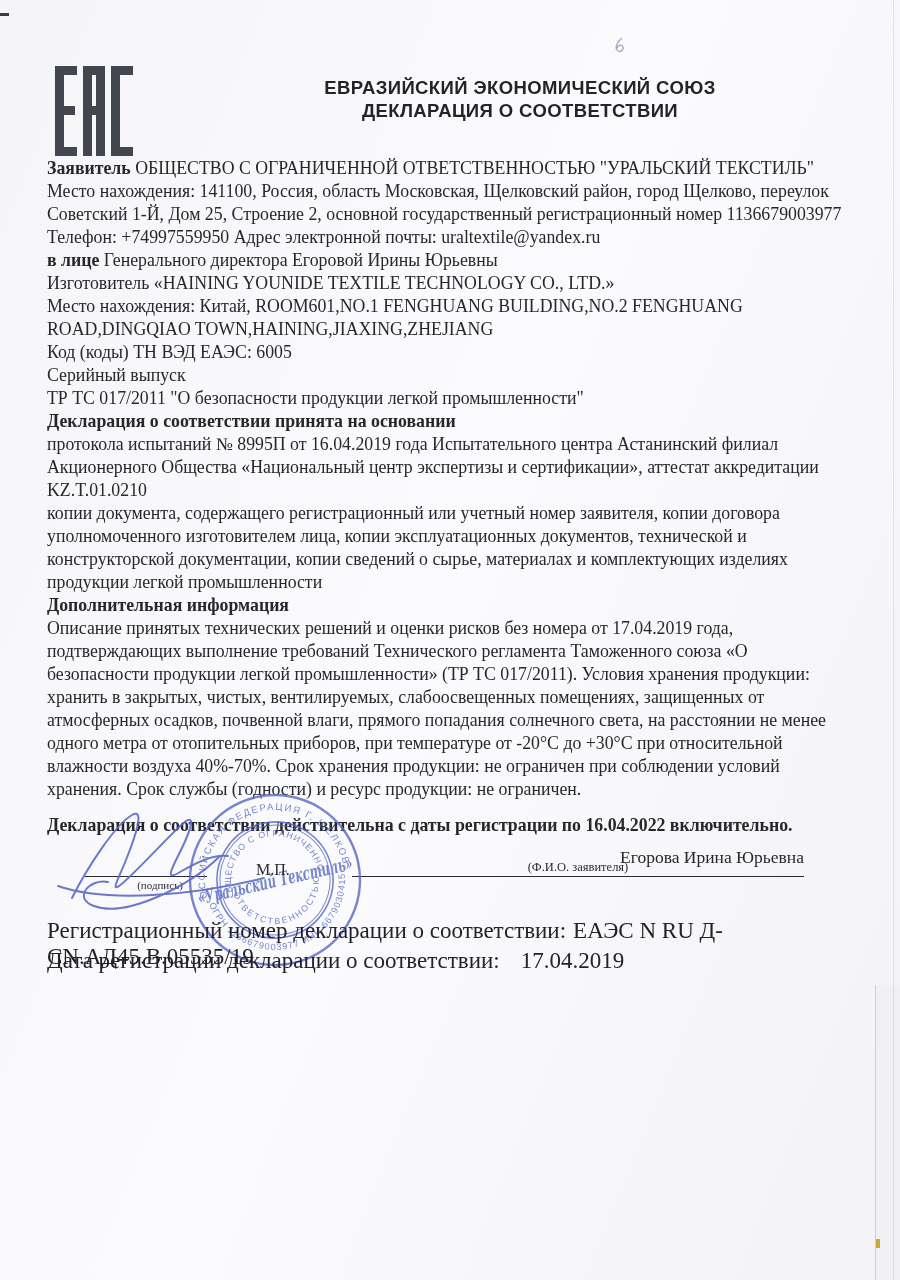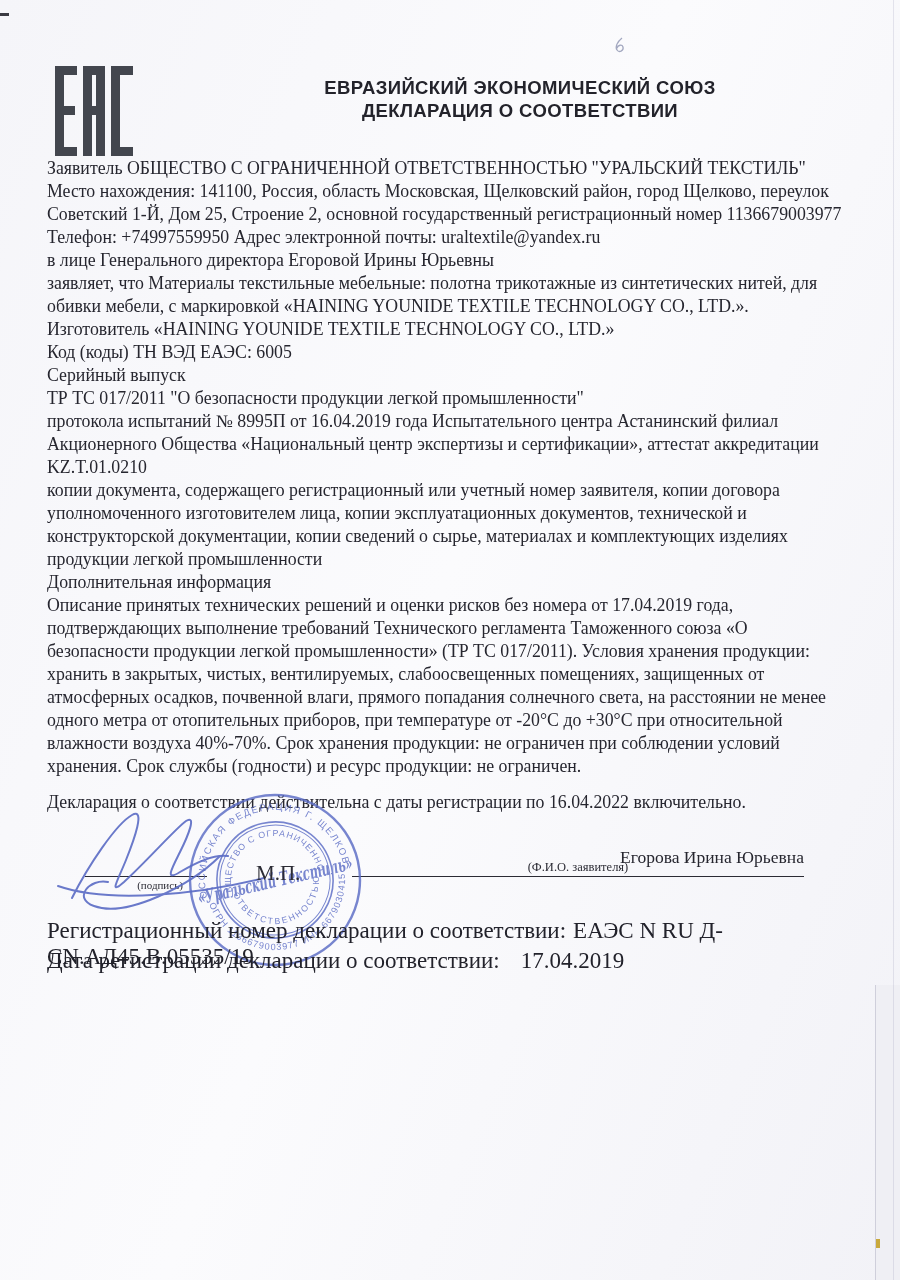--- a/index.html
+++ b/index.html
@@ -11,26 +11,26 @@
   
   .logo{position:absolute;left:55px;top:66px;}
   .titles{
     position:absolute;left:245px;top:76px;width:550px;text-align:center;
     font-family:"Liberation Sans",sans-serif;font-weight:bold;
     font-size:18.5px;line-height:23px;color:#23232b;letter-spacing:.4px;
   }
   
   .doc{position:absolute;left:47px;top:157px;width:806px;font-size:17.8px;line-height:23px;}
   .para{margin:0;}
-  .para .b{font-weight:normal;}
+  .para .b{font-weight:bold;}
   .validity{margin-top:13px;}
   
   .sigline{position:absolute;border-top:1.6px solid #2b2b34;}
   .sign-label{position:absolute;left:100px;top:879px;width:120px;text-align:center;font-size:11px;color:#2b2b34;}
-  .mp-label{position:absolute;left:256px;top:861px;font-size:21px;color:#2b2b34;z-index:4;}
+  .mp-label{position:absolute;left:256px;top:861px;font-size:16px;color:#2b2b34;z-index:4;}
   .fio-name{position:absolute;left:352px;top:847px;width:452px;text-align:right;font-size:17.5px;color:#26262f;}
   .fio-label{position:absolute;left:352px;top:860px;width:452px;text-align:center;font-size:12.5px;color:#2b2b34;}
   
   .stamp{position:absolute;left:183px;top:788px;opacity:.82;z-index:3;}
   .autograph{position:absolute;left:50px;top:806px;z-index:2;opacity:.9;}
   
   .reg{position:absolute;left:47px;font-weight:normal;font-size:23px;color:#22222b;z-index:5;margin:0;}
   .reg .val{margin-left:7px;}
   .reg1{top:918px;}
   .reg2{top:948px;}
@@ -69,25 +69,26 @@
   <div class="titles">
     <div>ЕВРАЗИЙСКИЙ ЭКОНОМИЧЕСКИЙ СОЮЗ</div>
     <div>ДЕКЛАРАЦИЯ О СООТВЕТСТВИИ</div>
   </div>
 
   <div class="doc">
       <p class="para"><span class="b">Заявитель </span><span>ОБЩЕСТВО С ОГРАНИЧЕННОЙ ОТВЕТСТВЕННОСТЬЮ "УРАЛЬСКИЙ ТЕКСТИЛЬ"</span></p>
       <p class="para"><span>Место нахождения: 141100, Россия, область Московская, Щелковский район, город Щелково, переулок Советский 1-Й, Дом 25, Строение 2, основной государственный регистрационный номер 1136679003977</span></p>
       <p class="para g4"><span>Телефон: +74997559950 Адрес электронной почты: uraltextile@yandex.ru</span></p>
       <p class="para"><span class="b">в лице </span><span>Генерального директора Егоровой Ирины Юрьевны</span></p>
-      <p class="para"><span class="b">заявляет, что </span><span>Материалы текстильные мебельные: полотна трикотажные из синтетических нитей, для обивки мебели, с маркировкой «HAINING YOUNIDE TEXTILE TECHNOLOGY CO., LTD.».</span></p>
       <p class="para"><span>Изготовитель «HAINING YOUNIDE TEXTILE TECHNOLOGY CO., LTD.»</span></p>
+      <p class="para"><span>Место нахождения: Китай, ROOM601,NO.1 FENGHUANG BUILDING,NO.2 FENGHUANG ROAD,DINGQIAO TOWN,HAINING,JIAXING,ZHEJIANG</span></p>
       <p class="para"><span>Код (коды) ТН ВЭД ЕАЭС: 6005</span></p>
       <p class="para"><span>Серийный выпуск</span></p>
       <p class="para"><span>ТР ТС 017/2011 "О безопасности продукции легкой промышленности"</span></p>
+      <p class="para"><span class="b">Декларация о соответствии принята на основании</span></p>
       <p class="para"><span>протокола испытаний № 8995П от 16.04.2019 года Испытательного центра Астанинский филиал Акционерного Общества «Национальный центр экспертизы и сертификации», аттестат аккредитации KZ.T.01.0210</span></p>
       <p class="para"><span>копии документа, содержащего регистрационный или учетный номер заявителя, копии договора уполномоченного изготовителем лица, копии эксплуатационных документов, технической и конструкторской  документации, копии сведений о сырье, материалах и комплектующих изделиях продукции легкой промышленности</span></p>
       <p class="para"><span class="b">Дополнительная информация</span></p>
       <p class="para"><span>Описание принятых технических решений и оценки рисков без номера от 17.04.2019 года, подтверждающих выполнение требований Технического регламента Таможенного союза «О безопасности продукции легкой промышленности» (ТР ТС 017/2011). Условия хранения продукции: хранить в закрытых, чистых, вентилируемых, слабоосвещенных помещениях, защищенных от атмосферных осадков, почвенной влаги, прямого попадания солнечного света, на расстоянии не менее одного метра от отопительных приборов, при температуре от -20°С до +30°С при относительной влажности воздуха 40%-70%. Срок хранения продукции: не ограничен при соблюдении условий хранения. Срок службы (годности) и ресурс продукции: не ограничен.</span></p>
       <p class="para validity"><span class="b">Декларация о соответствии действительна с даты регистрации по 16.04.2022 включительно.</span></p>
     </div>
 
   <div class="autograph">
     <svg width="250" height="115" viewBox="0 0 250 115">
       <g fill="none" stroke="#5b6cc5" stroke-width="2" stroke-linecap="round">

